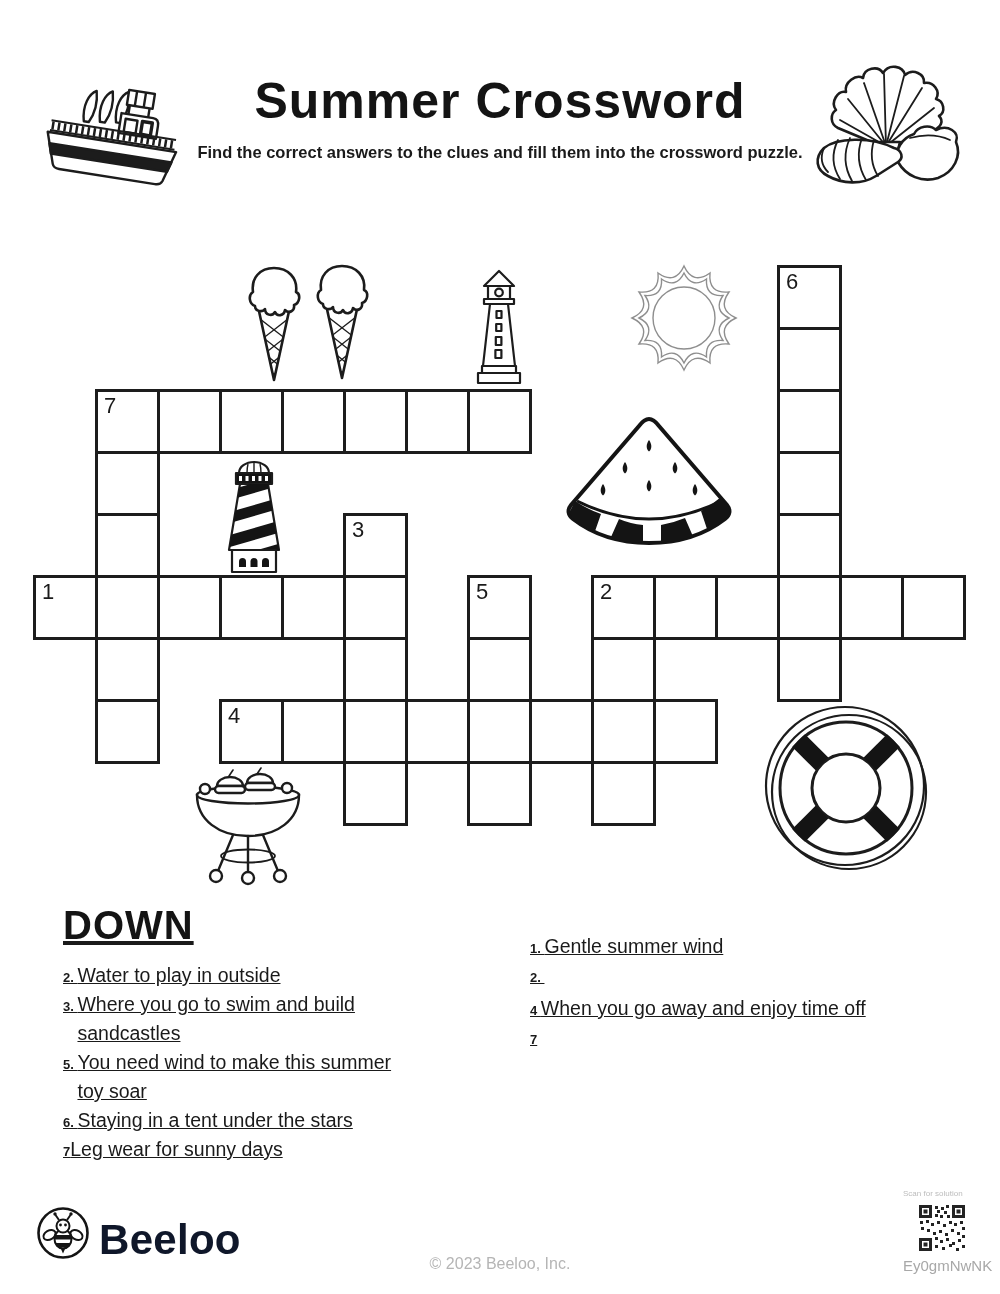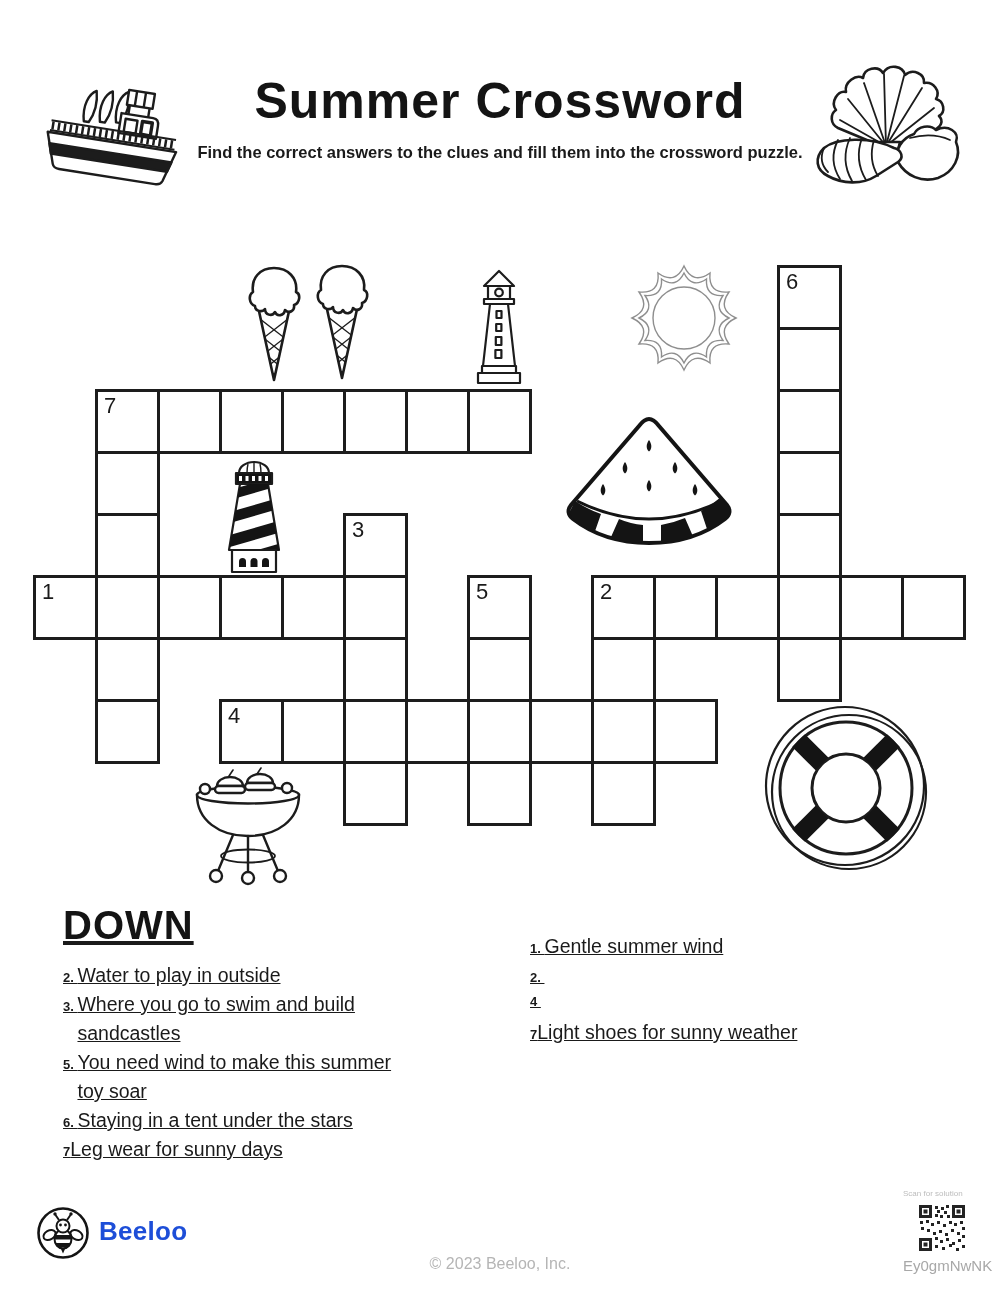--- a/index.html
+++ b/index.html
@@ -21,21 +21,21 @@
   .section-heading{font-size:40px;font-weight:700;letter-spacing:1px;color:#141414;}
   .clues{width:400px;text-decoration:underline;}
   .clue{display:flex;align-items:baseline;}
   .clue-num{font-size:13px;font-weight:600;white-space:pre;flex:0 0 auto;}
   .clue-text{font-size:19.5px;font-weight:500;line-height:29px;white-space:pre-line;}
   .down-list{margin-top:13px;width:350px;}
   .across-list{margin-top:29px;width:420px;}
   .across-list .clue{margin-bottom:9px;}
 
   
-  .brand{left:99px;top:1216px;font-size:26px;font-weight:700;letter-spacing:.3px;color:#1d4ed8;}
+  .brand{left:99px;top:1216px;font-size:42px;font-weight:700;letter-spacing:.3px;color:#0f172a;}
   .copyright{left:0;right:0;top:1255px;text-align:center;font-size:16px;color:#b5b5b5;}
   .qr-label{left:903px;width:78px;top:1189px;text-align:left;font-size:8px;color:#bcbcbc;}
   .qr-text{left:903px;width:78px;top:1257px;text-align:center;font-size:15px;color:#a8a8a8;}
   svg{overflow:visible;display:block;}
 </style>
 </head>
 <body>
 
 <div class="page">
 
@@ -333,24 +333,24 @@
     <div class="across-list">
       <div class="clue">
         <span class="clue-num">1. </span>
         <span class="clue-text">Gentle summer wind</span>
       </div>
       <div class="clue">
         <span class="clue-num">2. </span>
       </div>
       <div class="clue">
         <span class="clue-num">4 </span>
+        <span class="clue-text">When you go away and enjoy time off</span>
       </div>
       <div class="clue">
         <span class="clue-num">7</span>
-        <span class="clue-text">Light shoes for sunny weather</span>
       </div>
     </div>
   </div>
 
   <svg class="abs" style="left:35px;top:1205px" width="56" height="56" viewBox="0 0 56 56">
     <defs>
         <clipPath id="beebody">
           <ellipse cx="28" cy="34" rx="8.5" ry="9.5"></ellipse>
         </clipPath>
       </defs>

